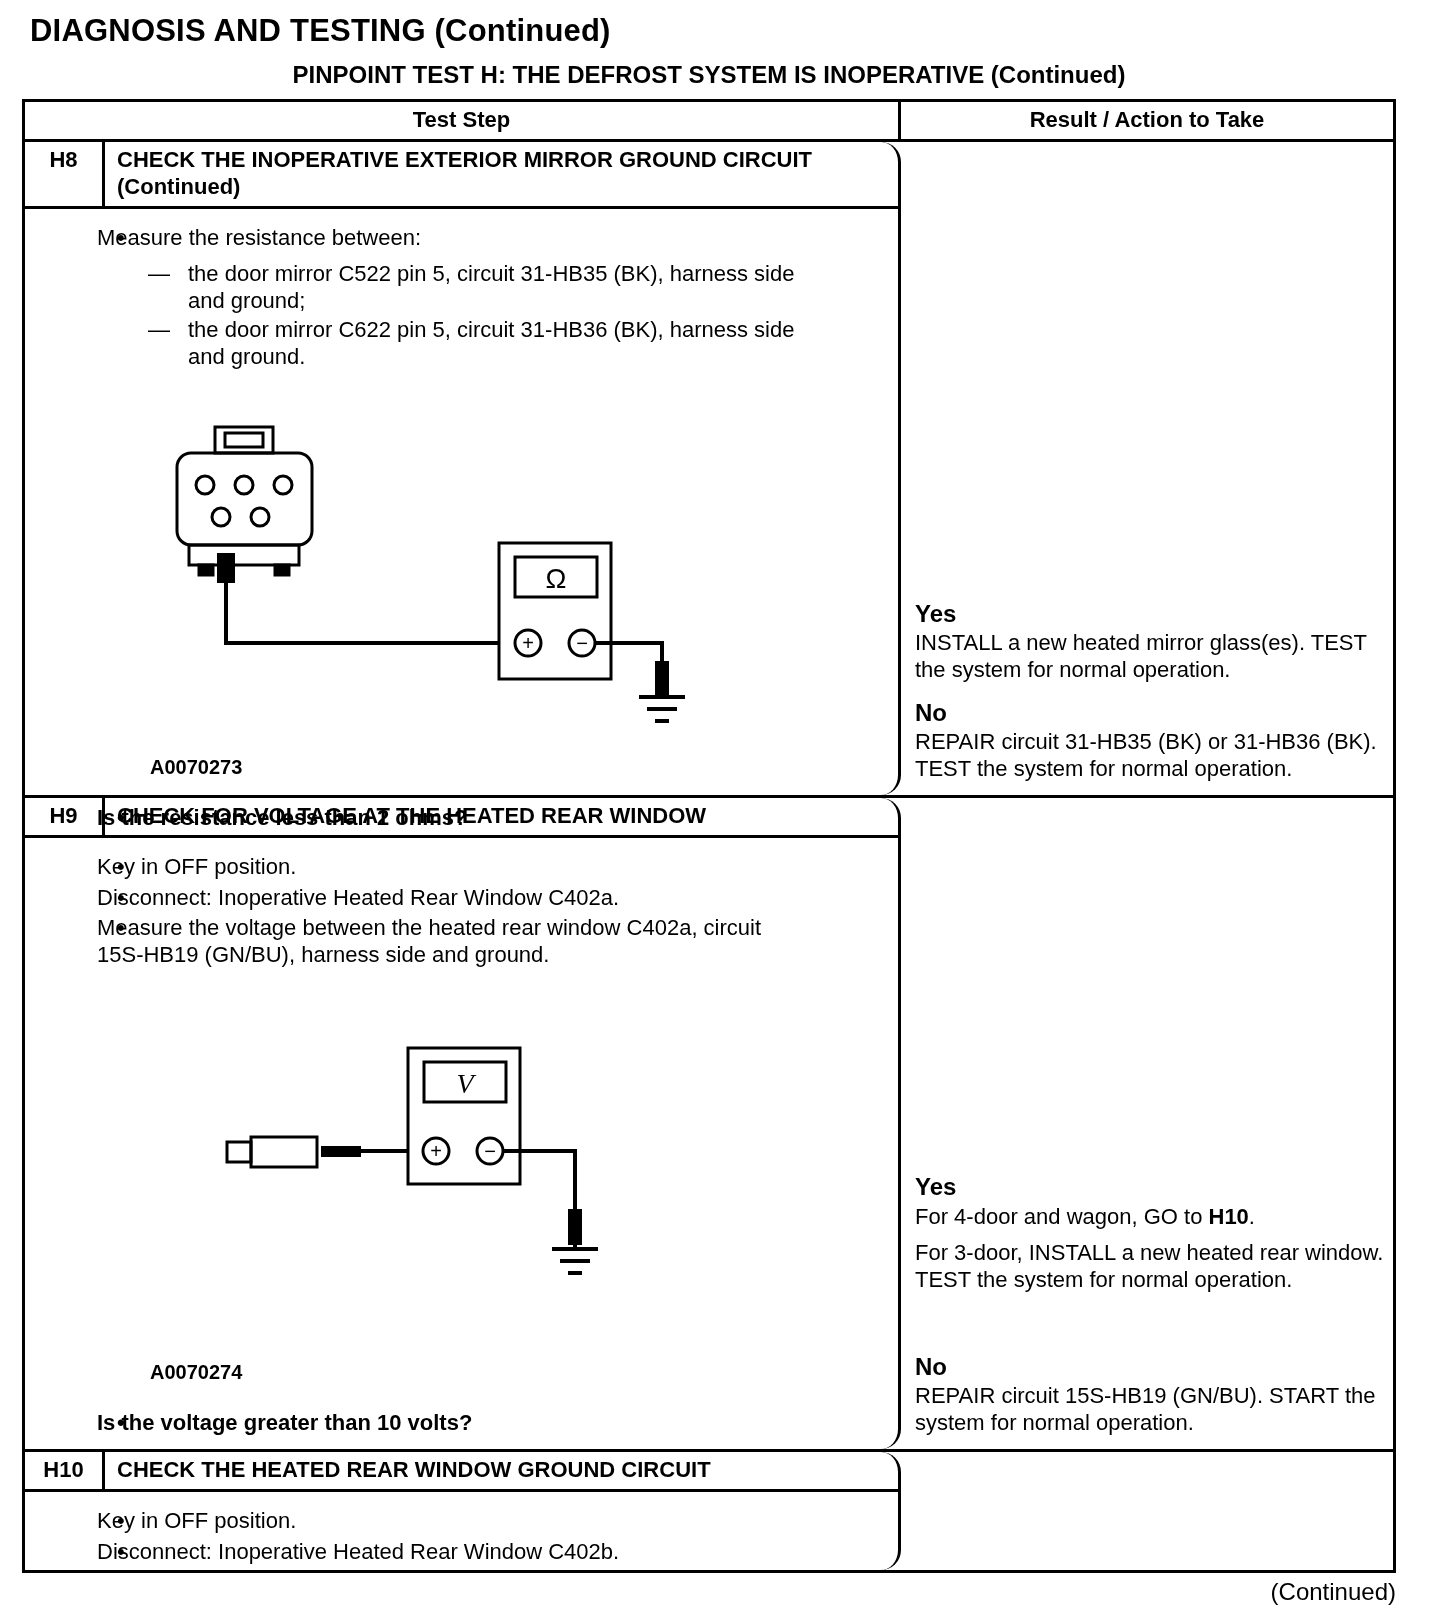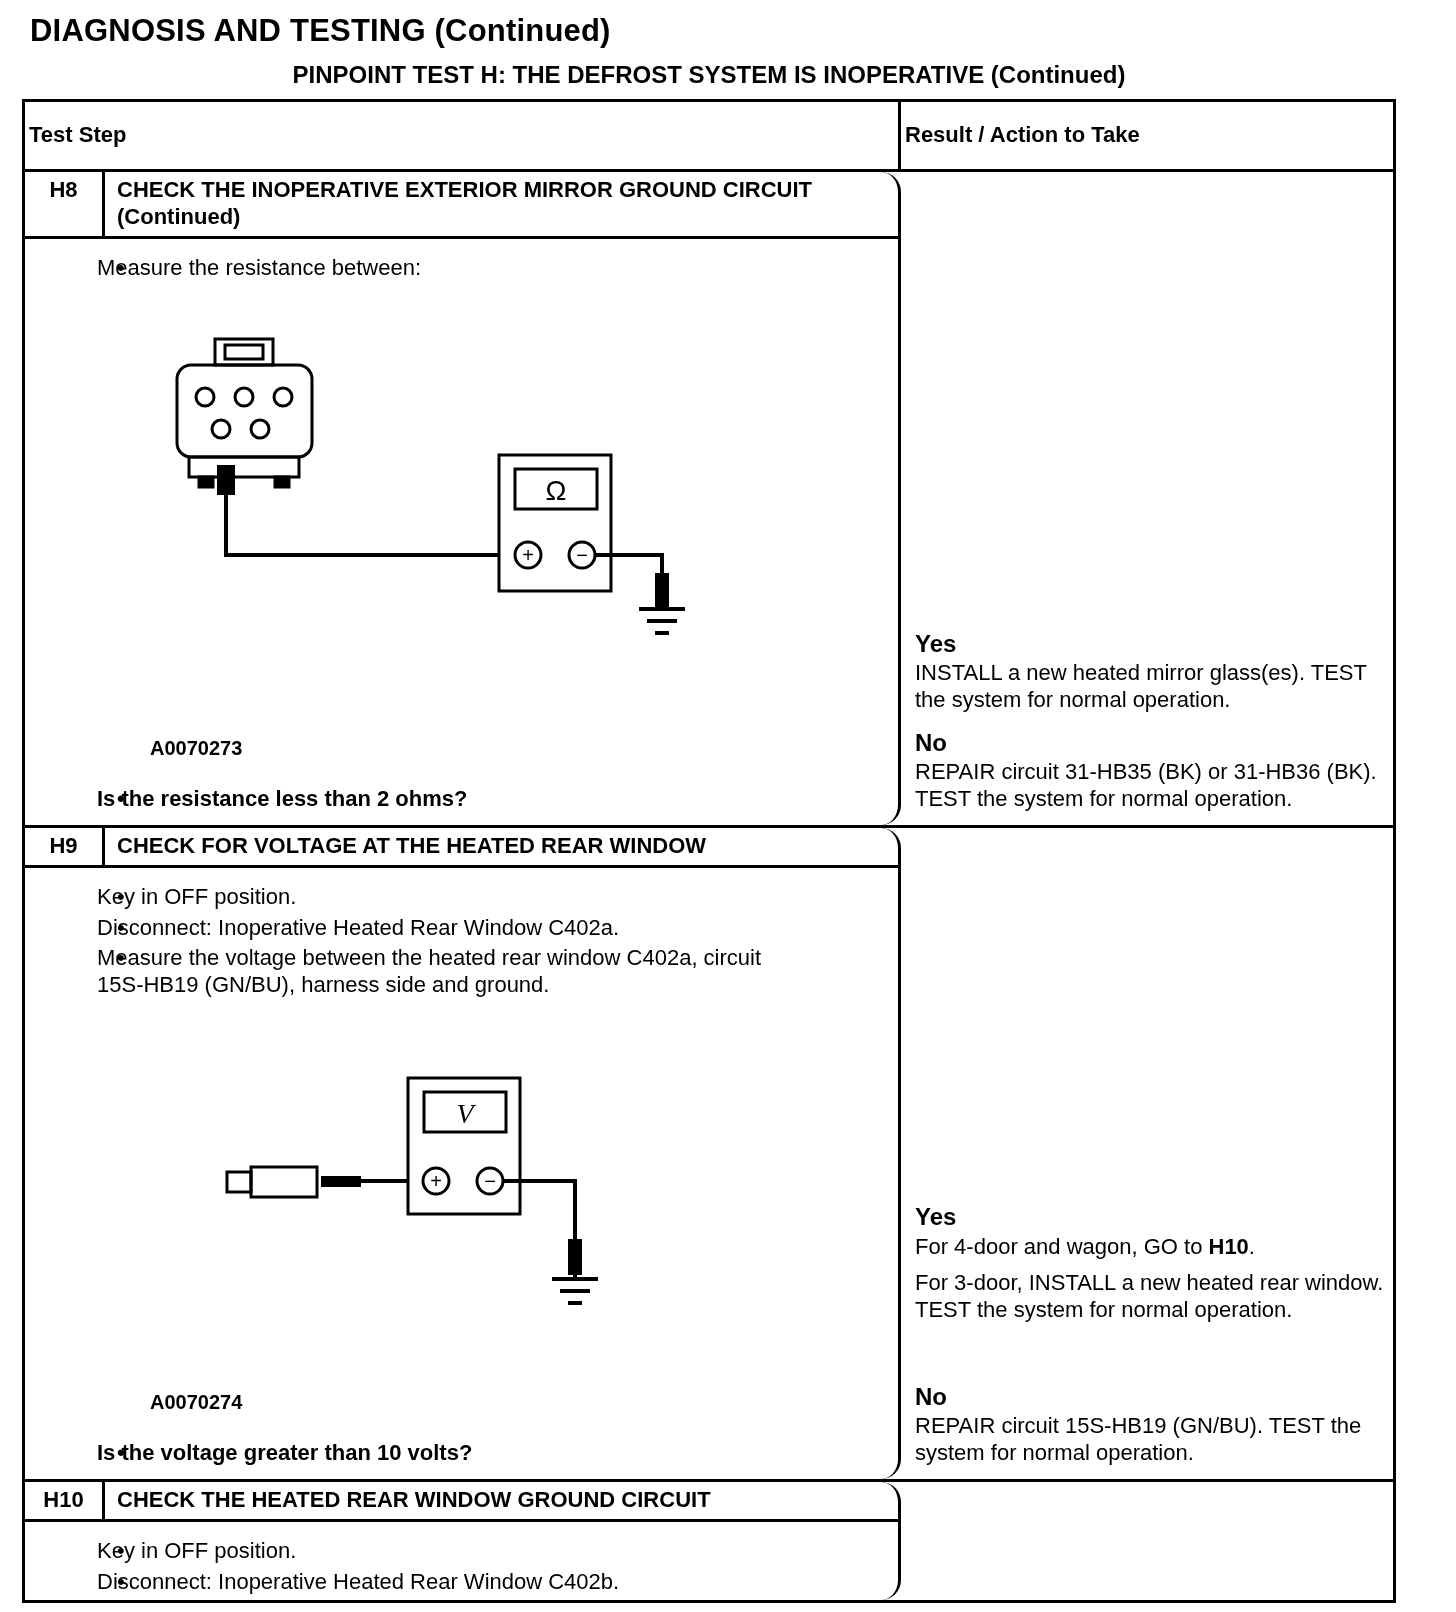--- a/index.html
+++ b/index.html
@@ -8,21 +8,21 @@
     width:1456px; height:1612px; overflow:hidden;
     background:#ffffff; color:#000;
     font-family:"Liberation Sans","DejaVu Sans",sans-serif;
     font-size:22px; line-height:1.22;
   }
   .page { padding:6px 60px 0 22px; }
   h1 { font-size:31px; margin:6px 0 10px 8px; letter-spacing:0.2px; }
   h2 { font-size:24px; margin:4px 0 10px 0; text-align:center; }
   .pp-table { border:3px solid #000; width:1374px; }
   .thead { display:flex; border-bottom:3px solid #000; font-weight:bold; }
-  .th { padding:20px 4px; text-align:left; }
+  .th { padding:5px 4px; text-align:center; }
   .th.left { width:876px; border-right:3px solid #000; }
   .th.right { flex:1; }
   .row { display:flex; border-bottom:3px solid #000; }
   .row.last { border-bottom:none; }
   .cell-left { width:876px; border-right:3px solid #000; display:flex; flex-direction:column;border-radius:20px; }
   .cell-right { flex:1; display:flex; flex-direction:column; justify-content:flex-end; padding:8px 6px 12px 14px; }
   .band { display:flex; border-bottom:3px solid #000; font-weight:bold; }
   .step-id { width:80px; border-right:3px solid #000; text-align:center; padding:5px 2px; }
   .step-title { flex:1; padding:5px 4px 5px 12px; }
   .body { flex:1; display:flex; flex-direction:column; padding-bottom:8px; }
@@ -67,20 +67,24 @@
     <div class="row" style="height:656px;">
       <div class="cell-left">
         <div class="band">
           <div class="step-id">H8</div>
           <div class="step-title">CHECK THE INOPERATIVE EXTERIOR MIRROR GROUND CIRCUIT (Continued)</div>
         </div>
         <div class="body">
           <ul class="bullets">
             <li>Measure the resistance between:</li>
           </ul>
+          <div class="dash-items">
+            <div class="dash">the door mirror C522 pin 5, circuit 31-HB35 (BK), harness side and ground;</div>
+            <div class="dash">the door mirror C622 pin 5, circuit 31-HB36 (BK), harness side and ground.</div>
+          </div>
 
           <svg class="diagram h8" width="545" height="330" viewBox="0 0 545 330">
 
             <g stroke="#000" fill="none" stroke-width="3">
               <rect x="68" y="2" width="58" height="26"></rect>
               <rect x="78" y="8" width="38" height="14"></rect>
               <rect x="30" y="28" width="135" height="92" rx="14"></rect>
               <circle cx="58" cy="60" r="9"></circle>
               <circle cx="97" cy="60" r="9"></circle>
               <circle cx="136" cy="60" r="9"></circle>
@@ -176,21 +180,21 @@
               <li>Is the voltage greater than 10 volts?</li>
             </ul>
           </div>
         </div>
       </div>
       <div class="cell-right">
         <div class="yn">Yes</div>
         <div class="res-text"><span>For 4-door and wagon, GO to </span><b>H10</b><span>.</span></div>
         <div class="res-text res-gap">For 3-door, INSTALL a new heated rear window. TEST the system for normal operation.</div>
         <div class="yn no-gap-h9">No</div>
-        <div class="res-text">REPAIR circuit 15S-HB19 (GN/BU). TEST the system for normal operation.</div>
+        <div class="res-text">REPAIR circuit 15S-HB19 (GN/BU). START the system for normal operation.</div>
       </div>
     </div>
 
     <div class="row last" style="height:118px;">
       <div class="cell-left">
         <div class="band">
           <div class="step-id">H10</div>
           <div class="step-title">CHECK THE HEATED REAR WINDOW GROUND CIRCUIT</div>
         </div>
         <div class="body">

